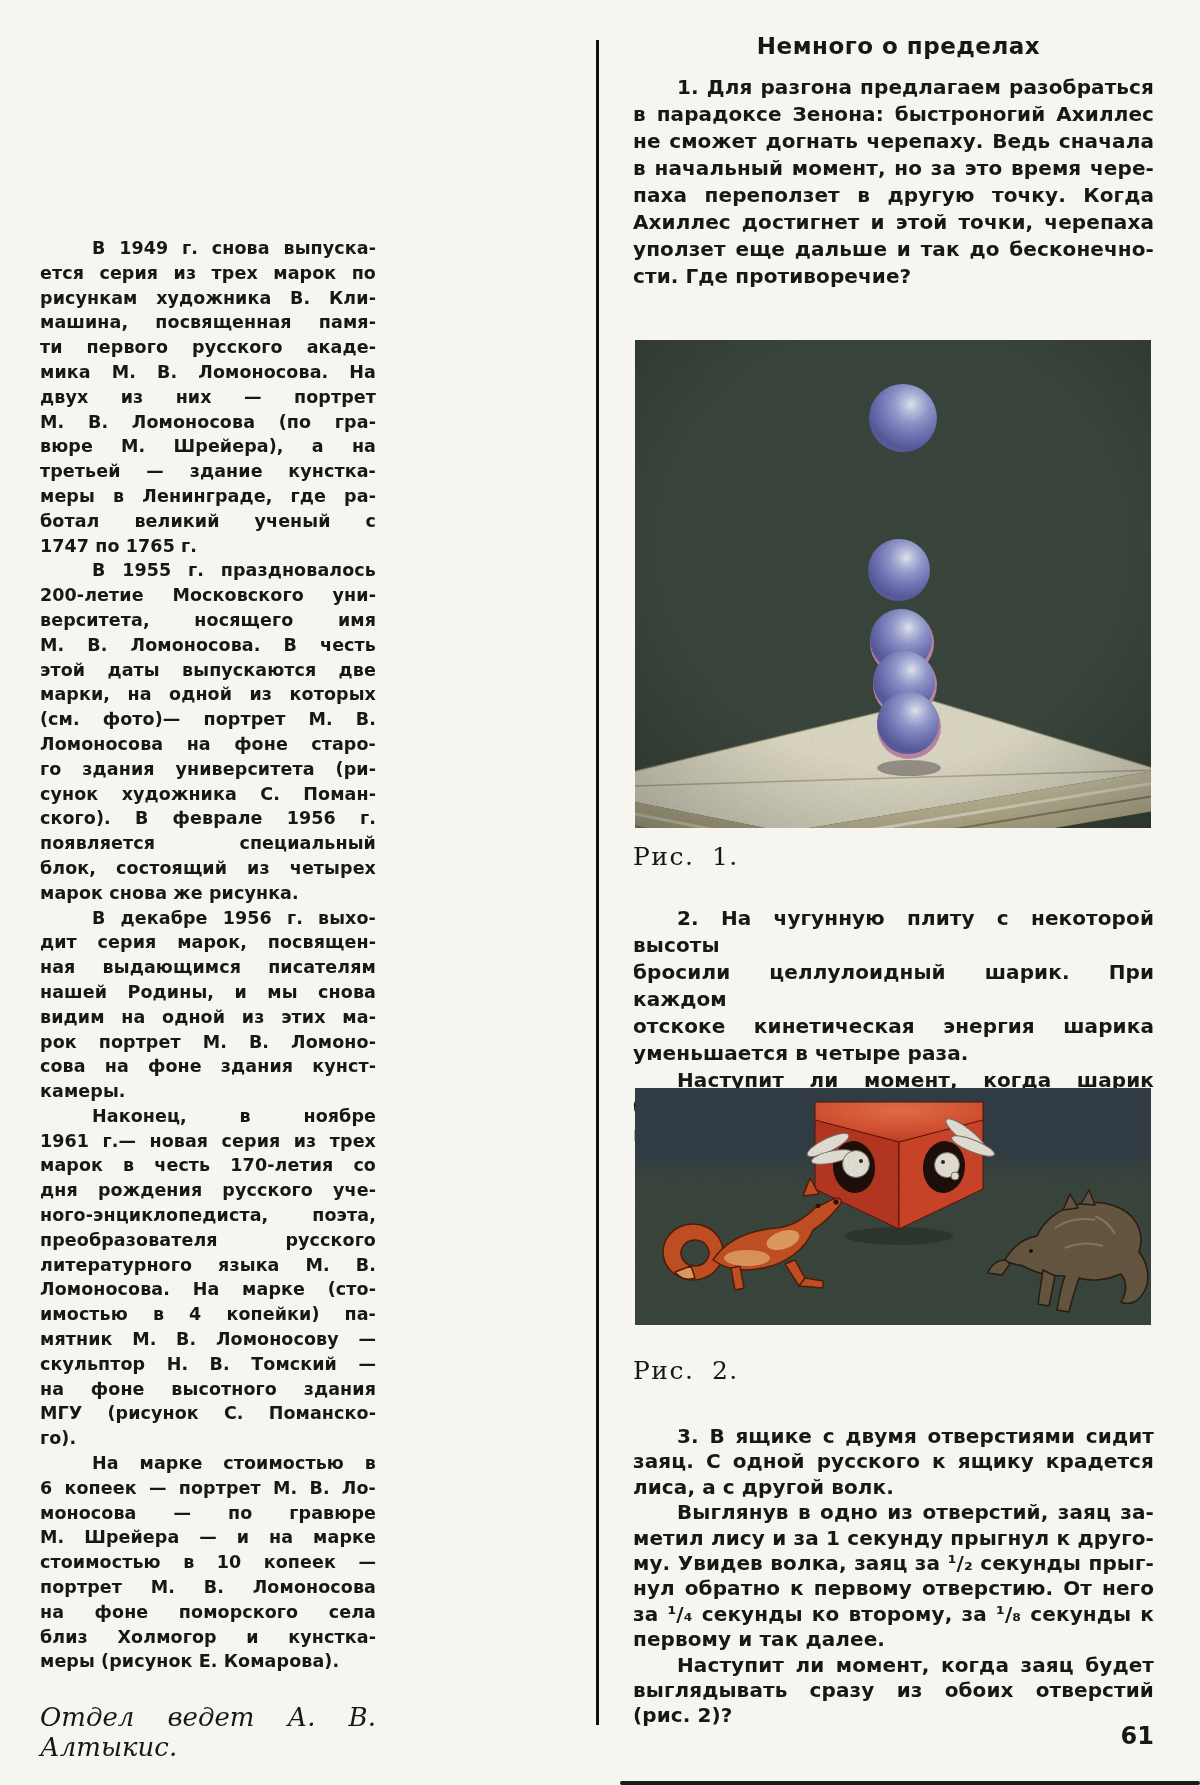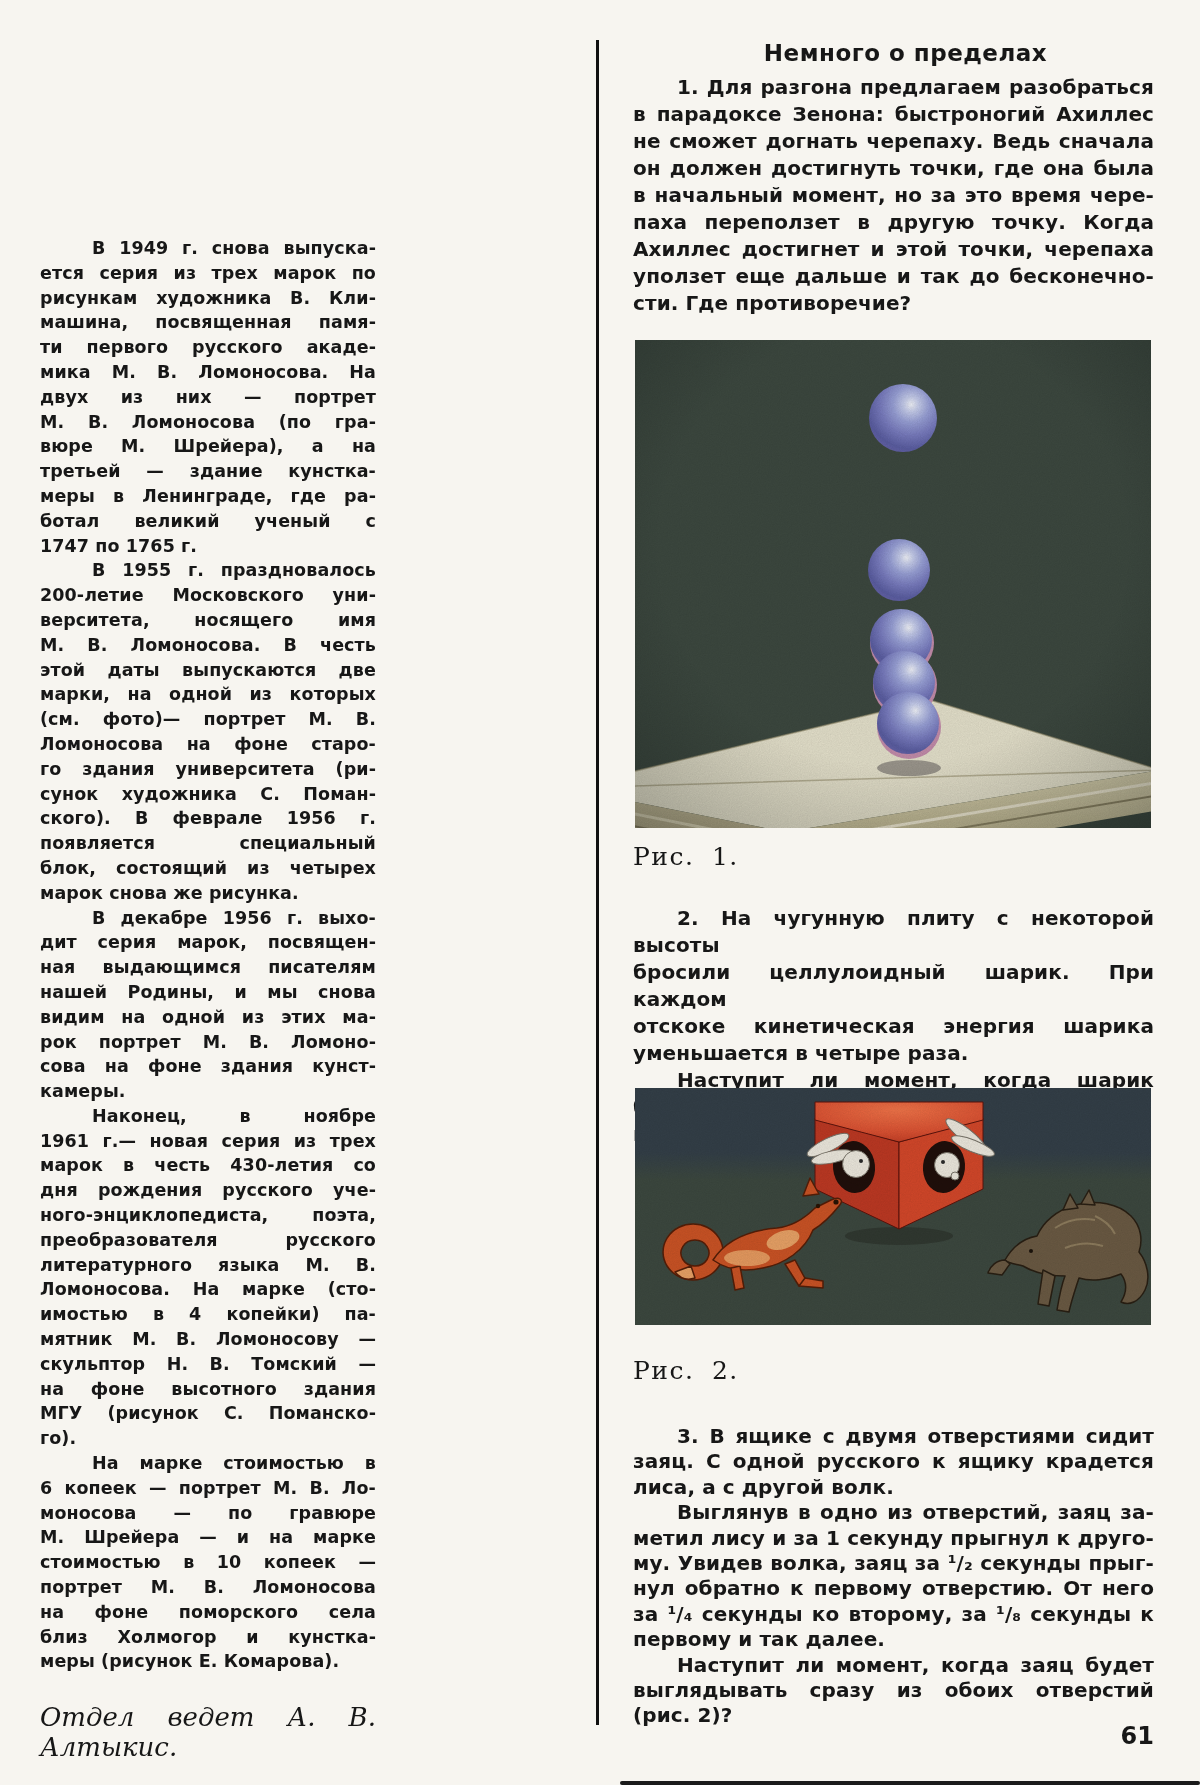--- a/index.html
+++ b/index.html
@@ -13,21 +13,21 @@
                   text-align:justify;text-align-last:justify;letter-spacing:.1px;}
   .left-col .line.plast{text-align-last:left;}
   .left-col .line.ind{text-indent:52px;}
   .dept-credit{position:absolute;left:40px;top:1702px;width:336px;
                font-family:"DejaVu Serif","Liberation Serif",serif;font-style:italic;
                font-size:26px;text-align:justify;text-align-last:justify;}
   
   .divider{position:absolute;left:596px;top:40px;width:3px;height:1685px;background:#101010;}
   
   .right-col{position:absolute;left:633px;top:0;width:521px;height:1785px;}
-  .article-title{position:absolute;left:0;top:28px;width:100%;margin:12px;
+  .article-title{position:absolute;left:0;top:28px;width:100%;margin:5px;
                  font-size:23px;font-weight:700;text-align:center;letter-spacing:.5px;}
   .rc-text .line{font-size:20px;font-weight:700;text-align:justify;text-align-last:justify;letter-spacing:.1px;}
   .rc-text .line.plast{text-align-last:left;}
   .rc-text .line.ind{text-indent:44px;}
   .problem1{position:absolute;left:0;top:74px;width:521px;}
   .problem1 .line{line-height:27px;}
   .problem2{position:absolute;left:0;top:905px;width:521px;}
   .problem2 .line{line-height:27px;}
   .problem3{position:absolute;left:0;top:1424px;width:521px;}
   .problem3 .line{line-height:25.4px;}
@@ -88,21 +88,21 @@
         <div class="line">ная выдающимся писателям</div>
         <div class="line">нашей Родины, и мы снова</div>
         <div class="line">видим на одной из этих ма-</div>
         <div class="line">рок портрет М. В. Ломоно-</div>
         <div class="line">сова на фоне здания кунст-</div>
         <div class="line plast">камеры.</div>
       </div>
       <div>
         <div class="line ind">Наконец, в ноябре</div>
         <div class="line">1961 г.— новая серия из трех</div>
-        <div class="line">марок в честь 430-летия со</div>
+        <div class="line">марок в честь 170-летия со</div>
         <div class="line">дня рождения русского уче-</div>
         <div class="line">ного-энциклопедиста, поэта,</div>
         <div class="line">преобразователя русского</div>
         <div class="line">литературного языка М. В.</div>
         <div class="line">Ломоносова. На марке (сто-</div>
         <div class="line">имостью в 4 копейки) па-</div>
         <div class="line">мятник М. В. Ломоносову —</div>
         <div class="line">скульптор Н. В. Томский —</div>
         <div class="line">на фоне высотного здания</div>
         <div class="line">МГУ (рисунок С. Поманско-</div>
@@ -126,21 +126,20 @@
 
   <div class="right-col">
 
     <h1 class="article-title">Немного о пределах</h1>
 
     <div class="rc-text problem1">
         <div>
           <div class="line ind">1. Для разгона предлагаем разобраться</div>
           <div class="line">в парадоксе Зенона: быстроногий Ахиллес</div>
           <div class="line">не сможет догнать черепаху.  Ведь сначала</div>
-          <div class="line">он должен достигнуть точки, где она была</div>
           <div class="line">в начальный момент, но за это время чере-</div>
           <div class="line">паха переползет в другую точку.  Когда</div>
           <div class="line">Ахиллес достигнет и этой точки,  черепаха</div>
           <div class="line">уползет еще дальше и так до бесконечно-</div>
           <div class="line plast">сти. Где противоречие?</div>
         </div>
       </div>
 
     <figure class="figure1">
       <svg viewBox="0 0 516 488" width="516" height="488">

